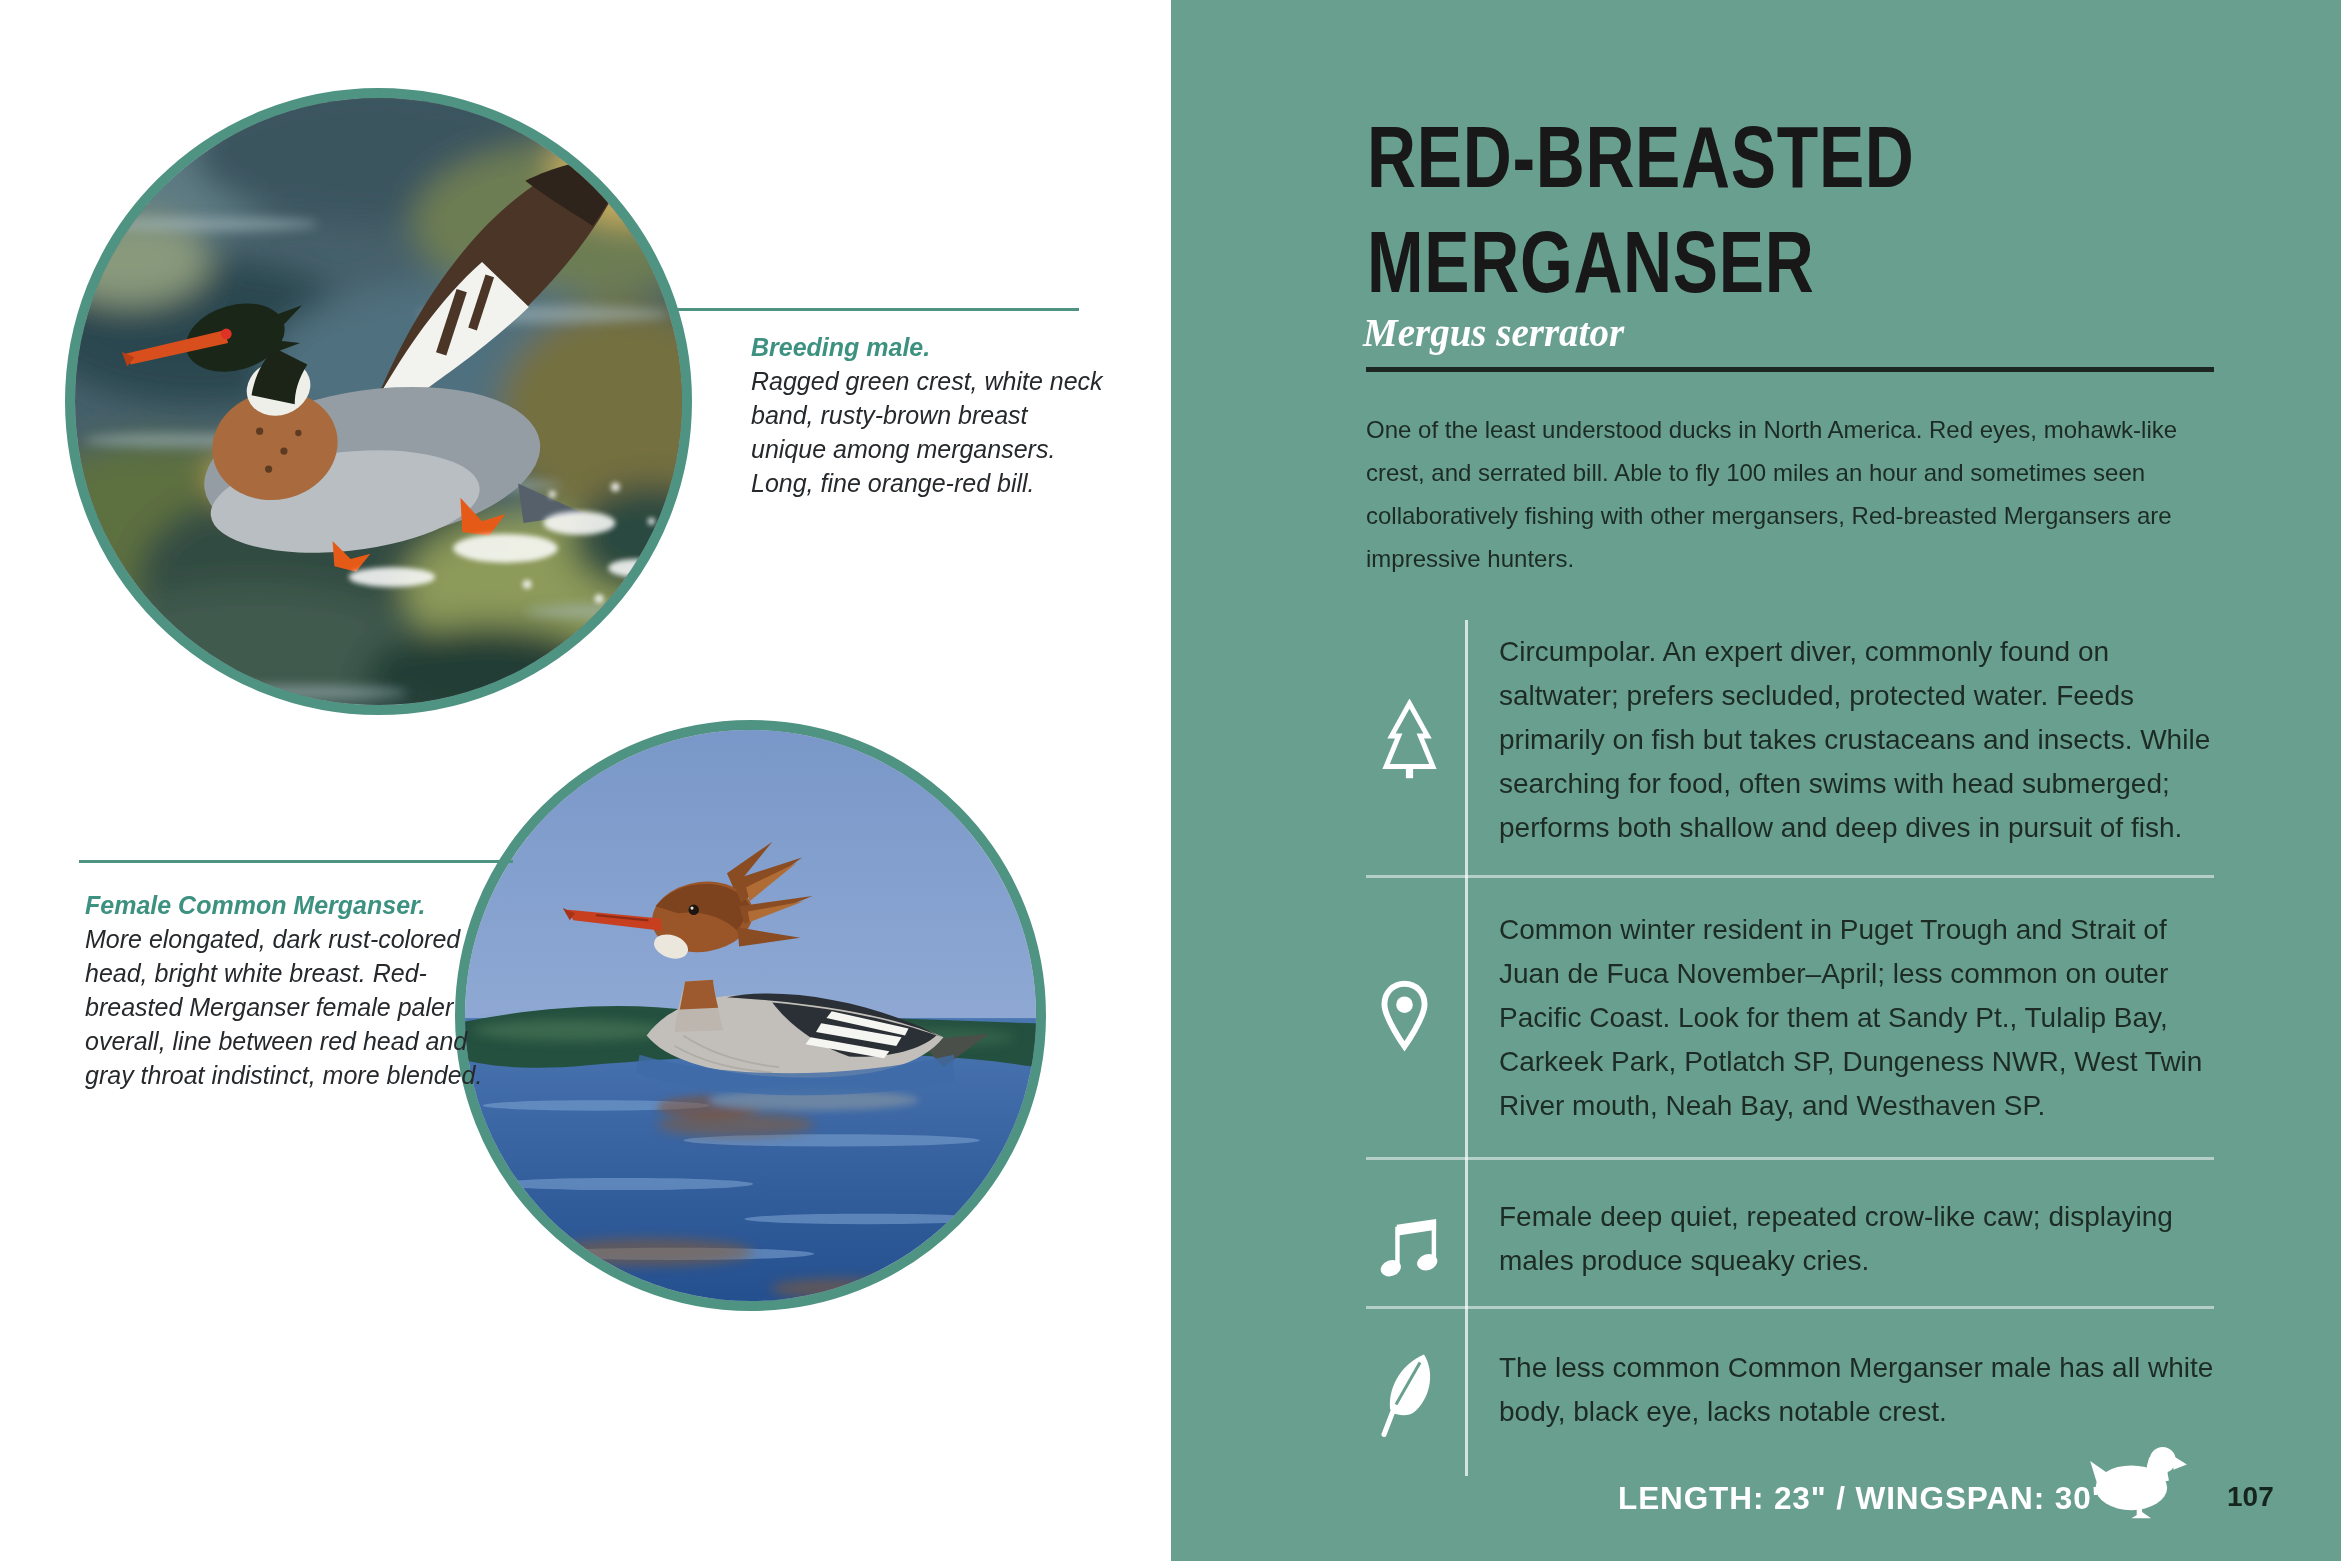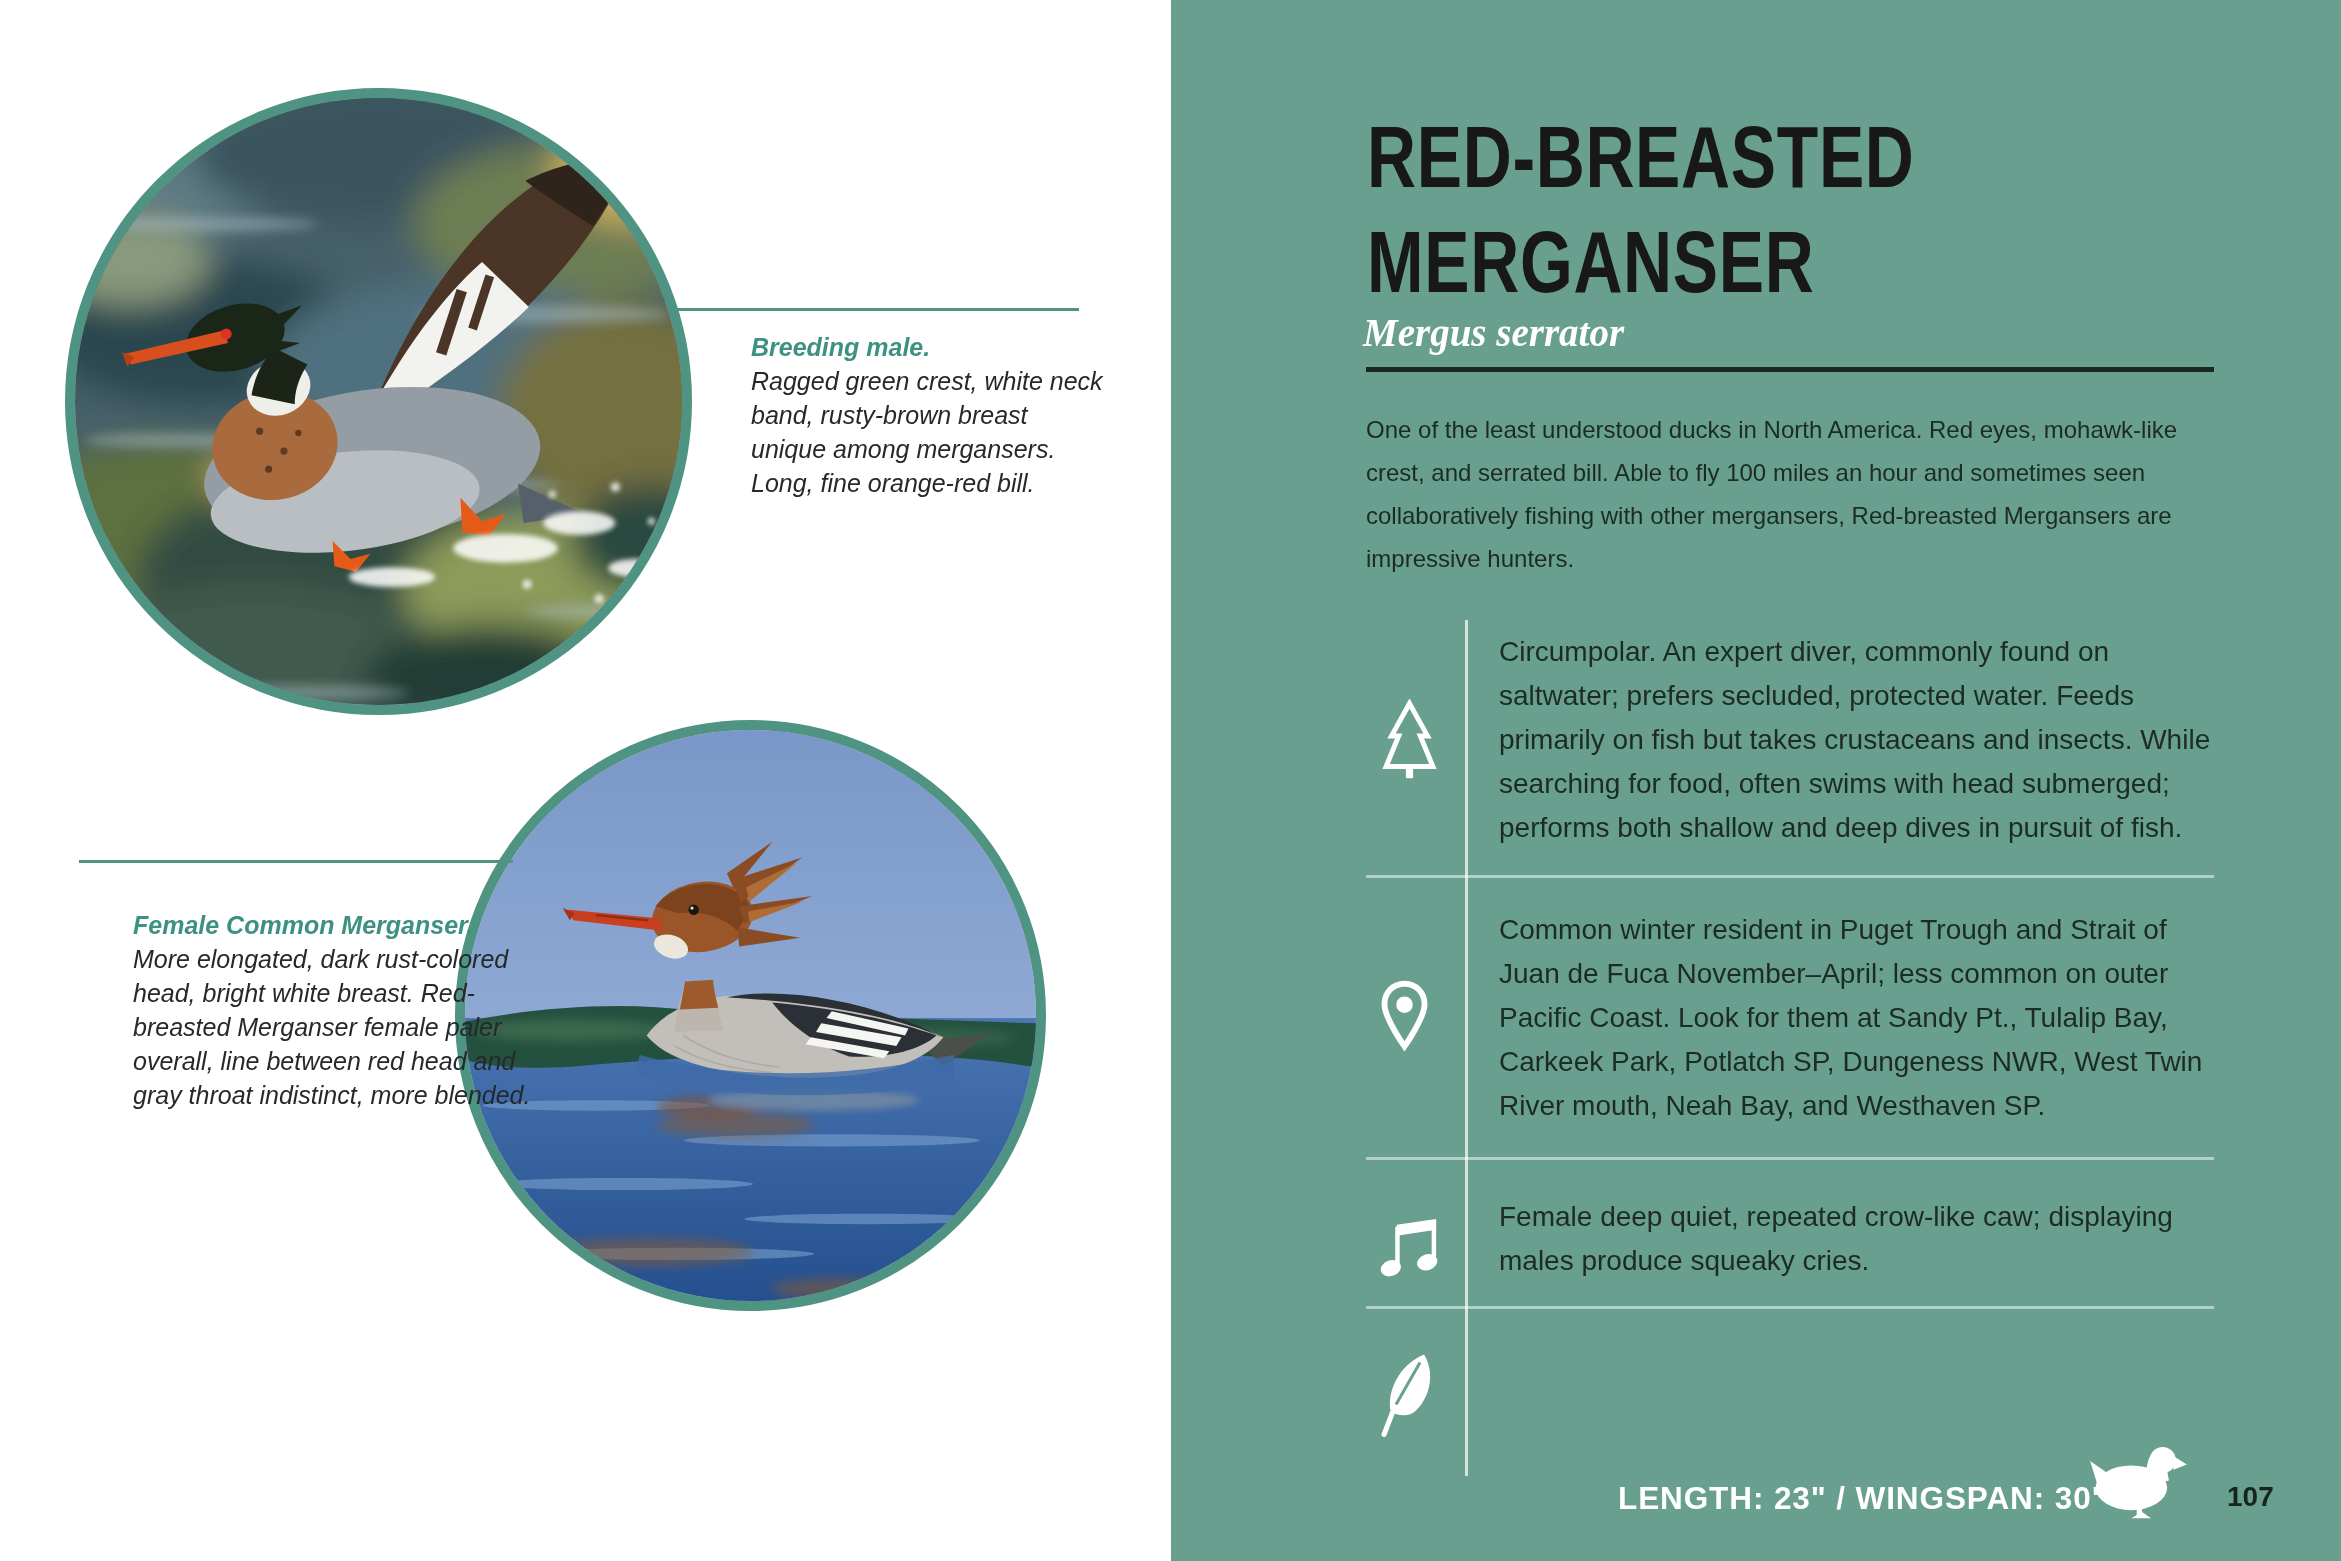--- a/index.html
+++ b/index.html
@@ -131,21 +131,21 @@
   #rule2 { left: 79px;  top: 860px; width: 434px; }
 
   .caption {
     position: absolute;
     font-size: 25px;
     line-height: 34px;
     color: var(--left-ink);
     font-style: italic;
   }
   #caption1 { left: 751px; top: 330px; width: 353px; }
-  #caption2 { left: 85px;  top: 908px; width: 416px; margin-left: 48px; }
+  #caption2 { left: 85px;  top: 888px; width: 416px; }
   .caption .cap-head {
     display: block;
     font-weight: 700;
     color: var(--heading-teal);
   }
 </style>
 </head>
 <body>
 
 <div id="page">
@@ -387,20 +387,21 @@
   </div>
   <div class="sect-text" id="sect3">Female deep quiet, repeated crow-like caw; displaying males produce squeaky cries.</div>
 
   <div class="sect-icon" id="icon-feather">
     <svg viewBox="0 0 58 92" width="100%" height="100%">
       <path d="M44 4 C24 12 8 34 10 58 L12 62 C20 66 30 66 36 60 C52 44 54 20 44 4 Z" fill="#FFFFFF"></path>
       <line x1="40" y1="12" x2="16" y2="54" stroke="#699F8E" stroke-width="3"></line>
       <line x1="14" y1="58" x2="4" y2="84" stroke="#FFFFFF" stroke-width="5" stroke-linecap="round"></line>
     </svg>
   </div>
+  <div class="sect-text" id="sect4">The less common Common Merganser male has all white body, black eye, lacks notable crest.</div>
 
   <div class="footer-measure">LENGTH: 23" / WINGSPAN: 30"</div>
   <div class="duck-icon">
     <svg viewBox="0 0 108 86" width="100%" height="100%" fill="#FFFFFF">
       <polygon points="0,20 20,34 8,46"></polygon>
       <ellipse cx="46" cy="50" rx="40" ry="25"></ellipse>
       <path d="M66 16 Q60 34 64 48 L88 42 Q84 28 90 18 Z"></path>
       <circle cx="81" cy="19" r="14.5"></circle>
       <polygon points="92,14 108,24 93,30"></polygon>
       <rect x="52" y="70" width="6" height="13"></rect>

